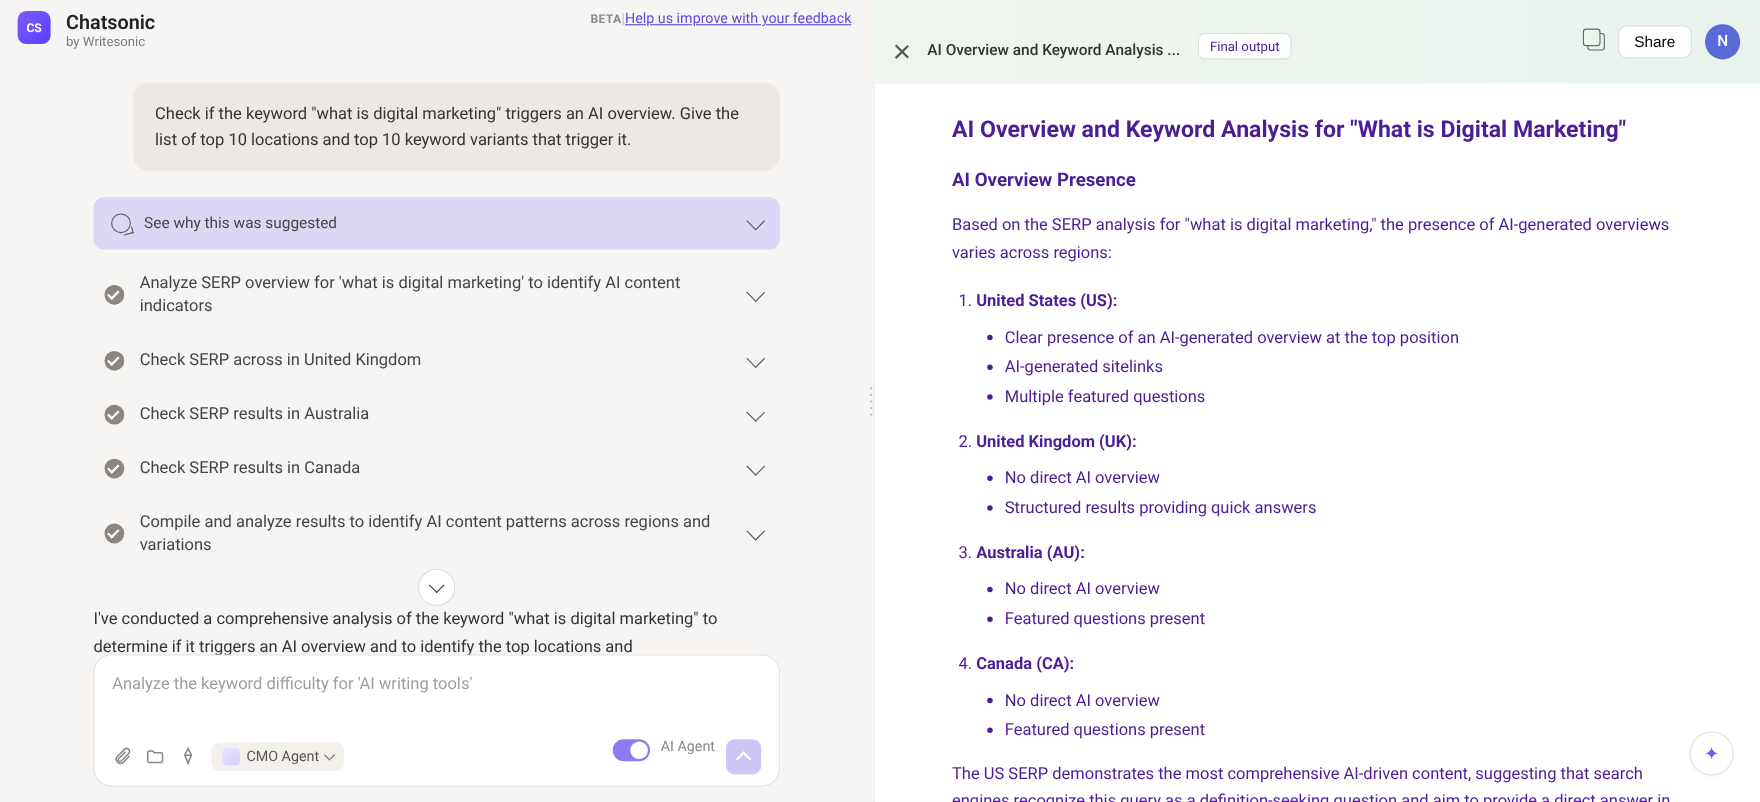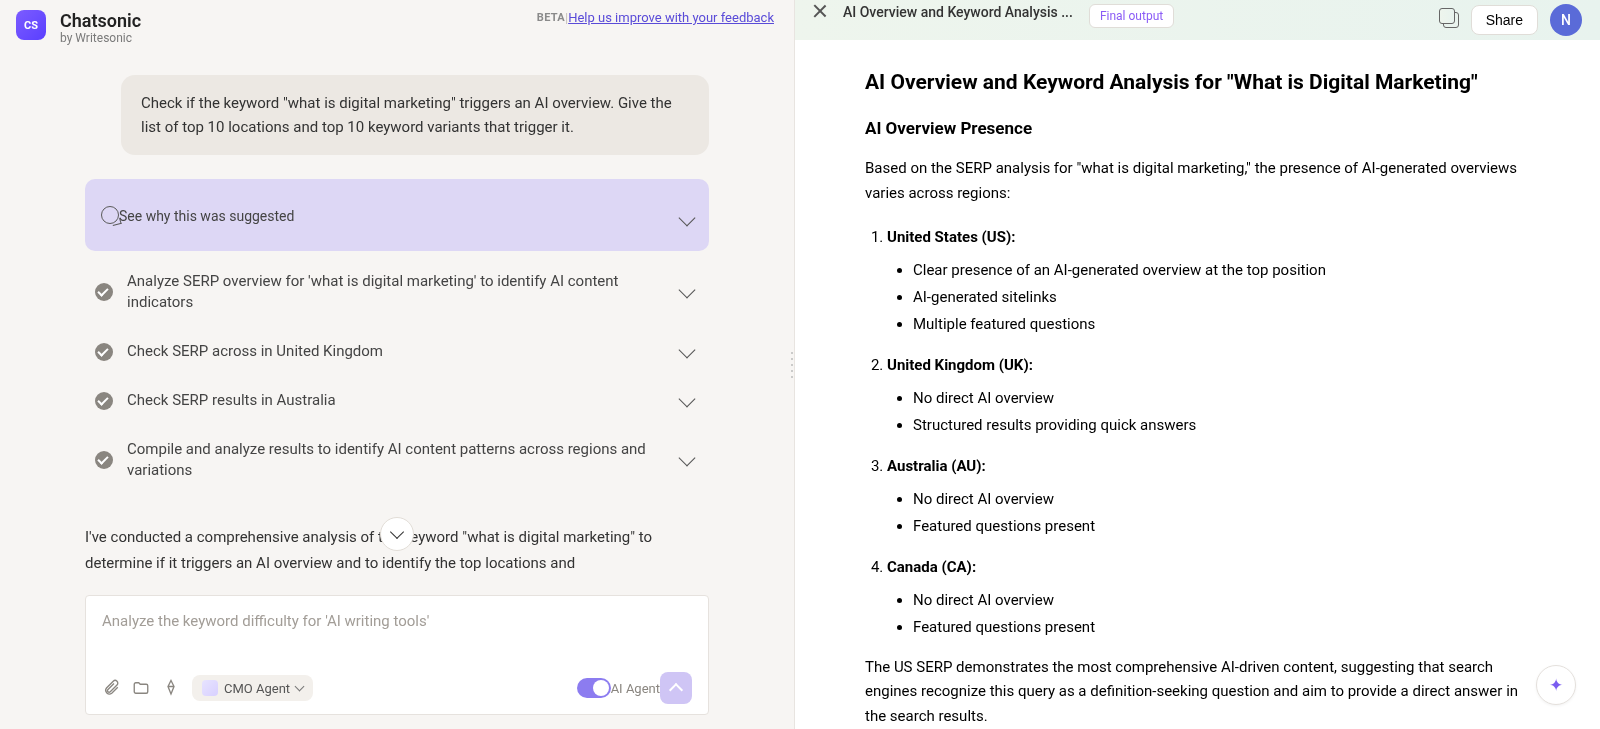--- a/index.html
+++ b/index.html
@@ -9,60 +9,60 @@
 .header-left { display: flex; align-items: flex-start; padding: 10px 20px 10px 16px; gap: 14px; }
 .logo-badge { width: 30px; height: 30px; border-radius: 8px; background: linear-gradient(135deg, #7c5cff, #5a3fff); color: #fff; font-size: 11px; font-weight: 700; display: flex; align-items: center; justify-content: center; }
 .app-name { font-size: 18px; font-weight: 600; color: #222; }
 .app-sub { font-size: 12px; color: #7a7a7a; }
 .header-center { margin-left: auto; display: flex; align-items: center; }
 .beta-badge { font-size: 11px; font-weight: 700; color: #8a8a8a; letter-spacing: 0.3px; }
 .divider-pipe { color: #c8c2bc; font-size: 13px; }
 .feedback-link { font-size: 13px; color: #5a4bd8; text-decoration: underline; cursor: pointer; }
 .chat-scroll { flex: 1; overflow-y: auto; padding: 20px 85px 0 85px; }
 .user-bubble { background: #ece8e3; border-radius: 14px; padding: 16px 20px; font-size: 15px; line-height: 1.6; color: #333; margin-left: 36px; margin-bottom: 24px; }
-.suggest-banner { background: #ddd7f5; border-radius: 10px; padding: 27px 16px; display: flex; align-items: flex-end; margin-bottom: 6px; cursor: pointer; }
+.suggest-banner { background: #ddd7f5; border-radius: 10px; padding: 15px 16px; display: flex; align-items: center; gap: 12px; margin-bottom: 6px; cursor: pointer; }
 .suggest-icon { width: 18px; height: 18px; border: 1.5px solid #5a5a5a; border-radius: 50%; position: relative; flex-shrink: 0; }
 .suggest-icon::after { content: ""; position: absolute; width: 8px; height: 5px; border-bottom: 1.5px solid #5a5a5a; border-right: 1.5px solid #5a5a5a; transform: rotate(-15deg); bottom: -2px; right: -3px; }
 .suggest-text { font-size: 14px; color: #444; flex: 1; }
 .chev-down { width: 12px; height: 12px; border-right: 1.5px solid #555; border-bottom: 1.5px solid #555; transform: rotate(45deg); margin-top: -4px; }
 .step-row { display: flex; align-items: center; gap: 14px; padding: 14px 16px 14px 10px; cursor: pointer; }
 .step-check { width: 18px; height: 18px; border-radius: 50%; background: #8a8680; position: relative; flex-shrink: 0; }
 .step-check::after { content: ""; position: absolute; left: 5px; top: 3px; width: 4px; height: 8px; border-right: 2px solid #fff; border-bottom: 2px solid #fff; transform: rotate(45deg); }
 .step-text { font-size: 15px; color: #444; flex: 1; line-height: 1.4; }
 .assistant-text { font-size: 15px; line-height: 1.7; color: #333; margin-top: 30px; }
 .scroll-down-btn { position: absolute; left: 50%; transform: translateX(-50%); bottom: 178px; width: 34px; height: 34px; border-radius: 50%; background: #fff; border: 1px solid #e2ddd7; display: flex; align-items: center; justify-content: center; cursor: pointer; z-index: 5; }
 .arrow-down-icon { width: 10px; height: 10px; border-left: 1.8px solid #333; border-bottom: 1.8px solid #333; transform: rotate(-45deg); margin-top: -4px; }
-.input-area { position: absolute; bottom: 14px; left: 85px; right: 85px; background: #fff; border: 1px solid #e6e2de; border-radius: 4px; padding: 16px 16px 10px 16px; }
+.input-area { position: absolute; bottom: 14px; left: 85px; right: 85px; background: #fff; border: 1px solid #e6e2de; border-radius: 16px; padding: 16px 16px 10px 16px; }
 .input-placeholder { font-size: 15px; color: #a29d97; min-height: 50px; }
 .input-toolbar { display: flex; align-items: center; gap: 12px; margin-top: 10px; }
 .toolbar-icon { width: 18px; height: 18px; color: #8a8680; cursor: pointer; display: flex; align-items: center; justify-content: center; }
 .agent-chip { display: flex; align-items: center; gap: 6px; background: #f3f0ec; border-radius: 8px; padding: 5px 10px; font-size: 13px; color: #555; cursor: pointer; }
 .agent-chip-icon { width: 16px; height: 16px; background: linear-gradient(135deg, #e8e4ff, #d8d0ff); border-radius: 4px; }
 .chev-tiny { width: 7px; height: 7px; border-right: 1.3px solid #777; border-bottom: 1.3px solid #777; transform: rotate(45deg); margin-top: -3px; }
-.toolbar-right { margin-left: auto; display: flex; align-items: center; }
+.toolbar-right { margin-left: auto; display: flex; align-items: flex-start; gap: 10px; }
 .ai-agent-label { font-size: 13px; color: #8a8680; }
 .toggle { width: 34px; height: 20px; background: #8c7cf0; border-radius: 10px; position: relative; cursor: pointer; }
 .toggle::after { content: ""; position: absolute; right: 2px; top: 2px; width: 16px; height: 16px; background: #fff; border-radius: 50%; }
 .send-btn { width: 32px; height: 32px; border-radius: 8px; background: #cfc5f5; display: flex; align-items: center; justify-content: center; cursor: pointer; }
 .send-arrow { width: 10px; height: 10px; border-left: 2px solid #fff; border-top: 2px solid #fff; transform: rotate(45deg); margin-top: 3px; }
 .drag-handle { position: absolute; right: -1px; top: 50%; transform: translateY(-50%); width: 6px; height: 26px; display: flex; flex-direction: column; justify-content: space-between; align-items: center; cursor: col-resize; }
 .drag-handle span { width: 2px; height: 2px; background: #bbb; border-radius: 50%; }
-.right-header { display: flex; align-items: flex-start; padding: 4px 18px; gap: 16px; background: linear-gradient(to right, #eef5ed, #e8f3ee); }
+.right-header { display: flex; align-items: flex-end; padding: 22px 18px; gap: 16px; background: linear-gradient(to right, #eef5ed, #e8f3ee); }
 .close-x { width: 14px; height: 14px; position: relative; cursor: pointer; }
 .close-x::before, .close-x::after { content: ""; position: absolute; left: 6px; top: -1px; width: 1.5px; height: 16px; background: #555; }
 .close-x::before { transform: rotate(45deg); }
 .close-x::after { transform: rotate(-45deg); }
 .right-title { font-size: 14px; color: #333; font-weight: 500; }
-.final-output-badge { background: #fff; border: 1px solid #e0ddd8; border-radius: 6px; padding: 4px 10px; font-size: 12px; color: #8b5cf6; }
+.final-output-badge { background: #fff; border: 1px solid #e0ddd8; border-radius: 6px; padding: 4px 10px; font-size: 12px; color: #4c1d95; }
 .right-actions { margin-left: auto; display: flex; align-items: center; gap: 12px; }
 .copy-icon { width: 16px; height: 16px; border: 1.5px solid #666; border-radius: 3px; position: relative; cursor: pointer; }
 .copy-icon::before { content: ""; position: absolute; width: 14px; height: 14px; border: 1.5px solid #666; border-radius: 3px; top: -5px; left: -5px; background: linear-gradient(to right, #eef5ed, #e8f3ee); }
 .share-btn { background: #fff; border: 1px solid #e0ddd8; border-radius: 8px; padding: 6px 14px; font-size: 14px; cursor: pointer; }
 .avatar-n { width: 32px; height: 32px; border-radius: 50%; background: #5a6bd8; color: #fff; display: flex; align-items: center; justify-content: center; font-size: 14px; font-weight: 500; }
-.doc-content { flex: 1; overflow-y: auto; padding: 30px 70px; color: #000000; }
+.doc-content { flex: 1; overflow-y: auto; padding: 30px 70px; color: #4c1d95; }
 .doc-h1 { font-size: 21px; font-weight: 700; margin-bottom: 24px; }
 .doc-h2 { font-size: 17px; font-weight: 700; margin-bottom: 18px; }
 .doc-p { font-size: 15px; line-height: 1.65; margin-bottom: 18px; }
 .doc-content ol { padding-left: 22px; }
 .doc-content ol > li { font-size: 15px; line-height: 1.8; margin-bottom: 6px; }
 .doc-content ol > li > strong { font-weight: 700; }
 .doc-content ul { list-style: disc; padding-left: 26px; margin: 6px 0 14px 0; }
 .doc-content ul li { font-size: 15px; line-height: 1.8; }
 .fab { position: fixed; bottom: 24px; right: 24px; width: 40px; height: 40px; border-radius: 50%; background: #fff; border: 1px solid #e4e0dc; display: flex; align-items: center; justify-content: center; cursor: pointer; box-shadow: 0 1px 3px rgba(0,0,0,0.05); }
 .fab-icon { font-size: 17px; color: #7a5cf0; }
@@ -101,20 +101,25 @@
           <span class="chev-down"></span>
         </div>
         <div class="step-row">
           <span class="step-check"></span>
           <span class="step-text">Check SERP across in United Kingdom</span>
           <span class="chev-down"></span>
         </div>
         <div class="step-row">
           <span class="step-check"></span>
           <span class="step-text">Check SERP results in Australia</span>
+          <span class="chev-down"></span>
+        </div>
+        <div class="step-row">
+          <span class="step-check"></span>
+          <span class="step-text">Check SERP results in Canada</span>
           <span class="chev-down"></span>
         </div>
         <div class="step-row">
           <span class="step-check"></span>
           <span class="step-text">Compile and analyze results to identify AI content patterns across regions and variations</span>
           <span class="chev-down"></span>
         </div>
       </div>
 
     <div class="assistant-text">I've conducted a comprehensive analysis of the keyword "what is digital marketing" to determine if it triggers an AI overview and to identify the top locations and</div>

